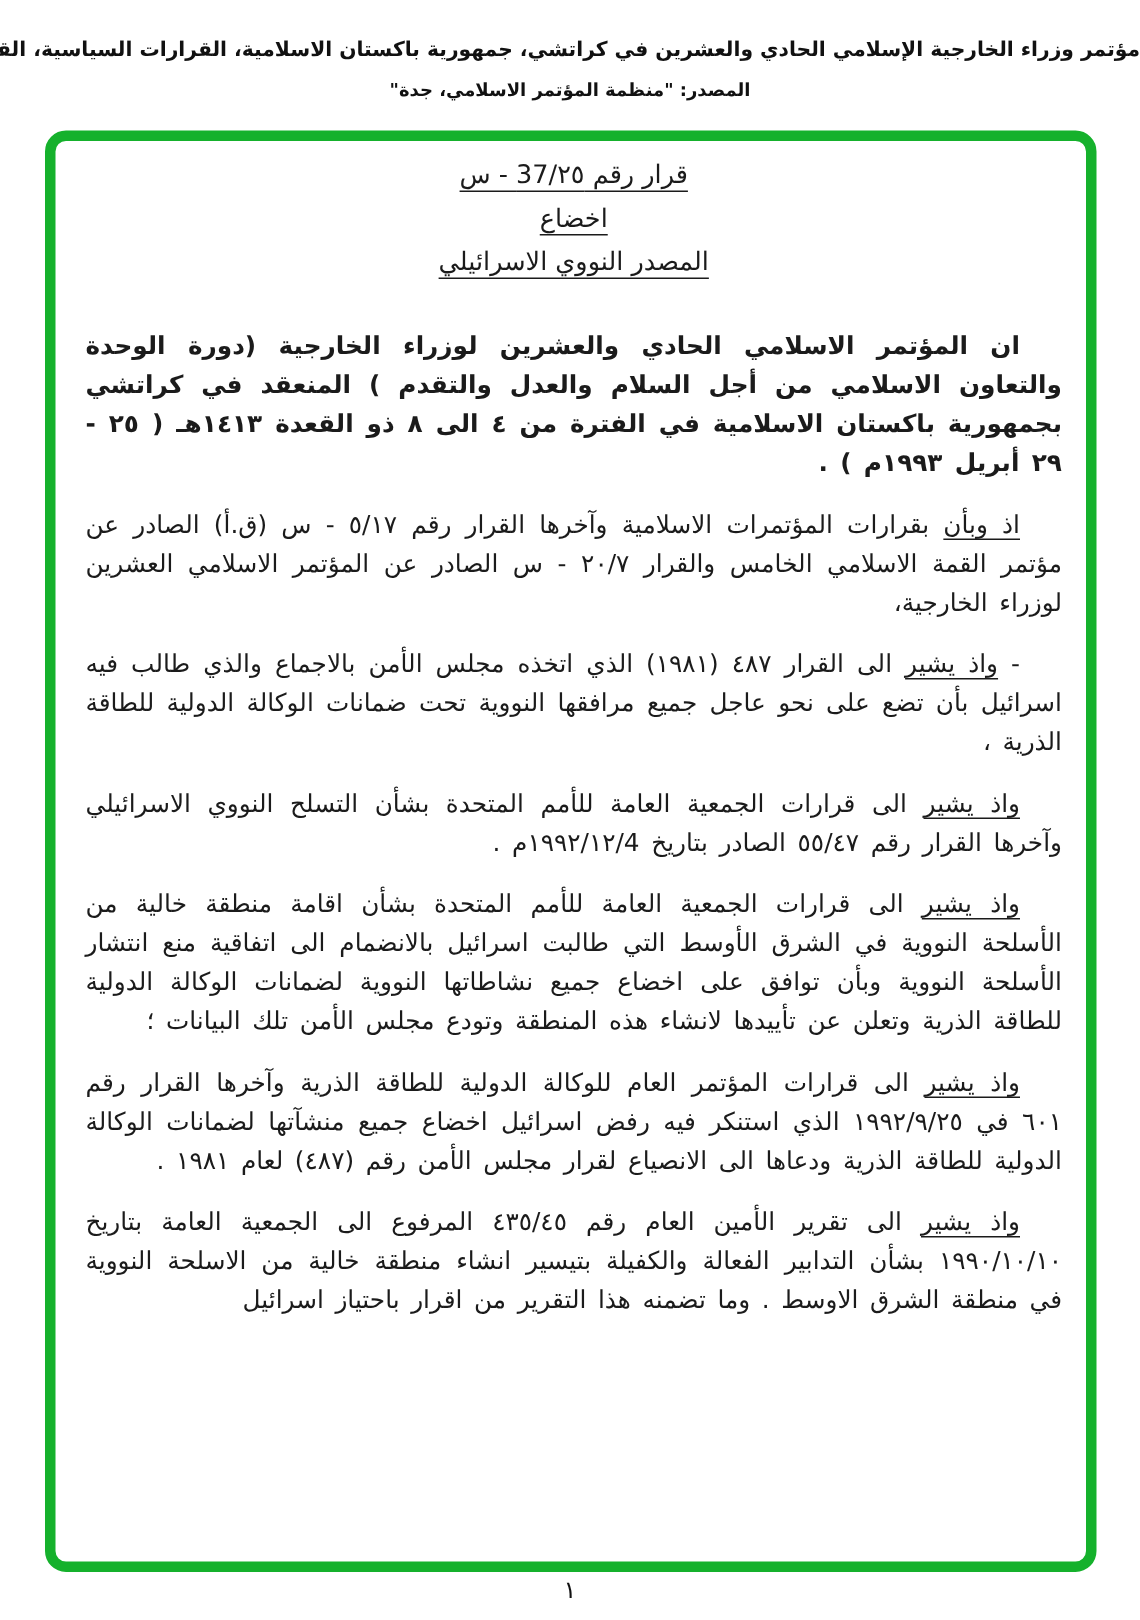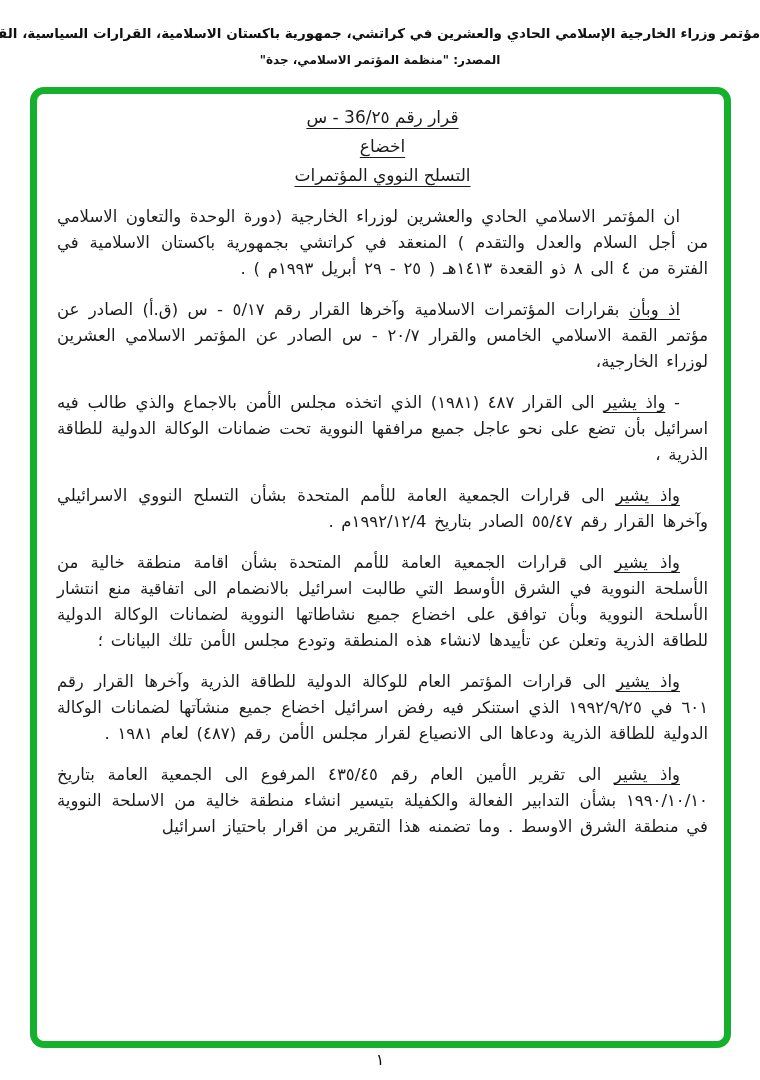--- a/index.html
+++ b/index.html
@@ -25,44 +25,44 @@
   }
   .title-block{text-align:center;font-size:17px;line-height:29px;letter-spacing:.5px;}
   .title-block .u{
     text-decoration:underline;text-underline-offset:5px;text-decoration-thickness:1.4px;
   }
   .para{
     margin:15px 0 0 0;font-size:16.5px;line-height:26px;
     text-align:justify;text-align-last:right;text-indent:28px;
     word-spacing:2.5px;letter-spacing:.2px;
   }
-  .para.first{margin-top:14px;}
+  .para.first{margin-top:28px;font-weight:bold;}
   .lead{
     text-decoration:underline;text-underline-offset:4px;text-decoration-thickness:1.4px;
   }
   .pagenum{
     position:absolute;top:1050px;left:0;width:760px;text-align:center;
     font-size:16px;color:#111;
   }
 </style>
 </head>
 <body>
 
 <div class="cite">
   <div class="l1">مؤتمر وزراء الخارجية الإسلامي الحادي والعشرين في كراتشي، جمهورية باكستان الاسلامية، القرارات السياسية، القرار الرقم ٢١/٢٥-س</div>
   <div class="l2">المصدر:  "منظمة المؤتمر الاسلامي، جدة"</div>
 </div>
 
 <div class="frame">
   <div class="doc">
 
     <div class="title-block">
-      <div><span class="u">قرار رقم 36/٢٥ - س</span></div>
+      <div><span class="u">قرار رقم 37/٢٥ - س</span></div>
       <div><span class="u">اخضاع</span></div>
-      <div><span class="u">التسلح النووي المؤتمرات</span></div>
+      <div><span class="u">المصدر النووي الاسرائيلي</span></div>
     </div>
 
     <p class="para first"><span>ان المؤتمر الاسلامي الحادي والعشرين لوزراء الخارجية (دورة الوحدة والتعاون الاسلامي من أجل السلام والعدل والتقدم ) المنعقد في كراتشي بجمهورية باكستان الاسلامية في الفترة من ٤ الى ٨ ذو القعدة ١٤١٣هـ ( ٢٥ - ٢٩ أبريل ١٩٩٣م ) .</span></p>
 
     <p class="para"><span class="lead">اذ وبأن</span><span> بقرارات المؤتمرات الاسلامية وآخرها القرار رقم ٥/١٧ - س (ق.أ) الصادر عن مؤتمر القمة الاسلامي الخامس والقرار ٢٠/٧ - س الصادر عن المؤتمر الاسلامي العشرين لوزراء الخارجية،</span></p>
 
     <p class="para"><span>- </span><span class="lead">واذ يشير</span><span> الى القرار ٤٨٧ (١٩٨١) الذي اتخذه مجلس الأمن بالاجماع والذي طالب فيه اسرائيل بأن تضع على نحو عاجل جميع مرافقها النووية تحت ضمانات الوكالة الدولية للطاقة الذرية ،</span></p>
 
     <p class="para"><span class="lead">واذ يشير</span><span> الى قرارات الجمعية العامة للأمم المتحدة بشأن التسلح النووي الاسرائيلي وآخرها القرار رقم ٥٥/٤٧ الصادر بتاريخ ١٩٩٢/١٢/4م .</span></p>
 

